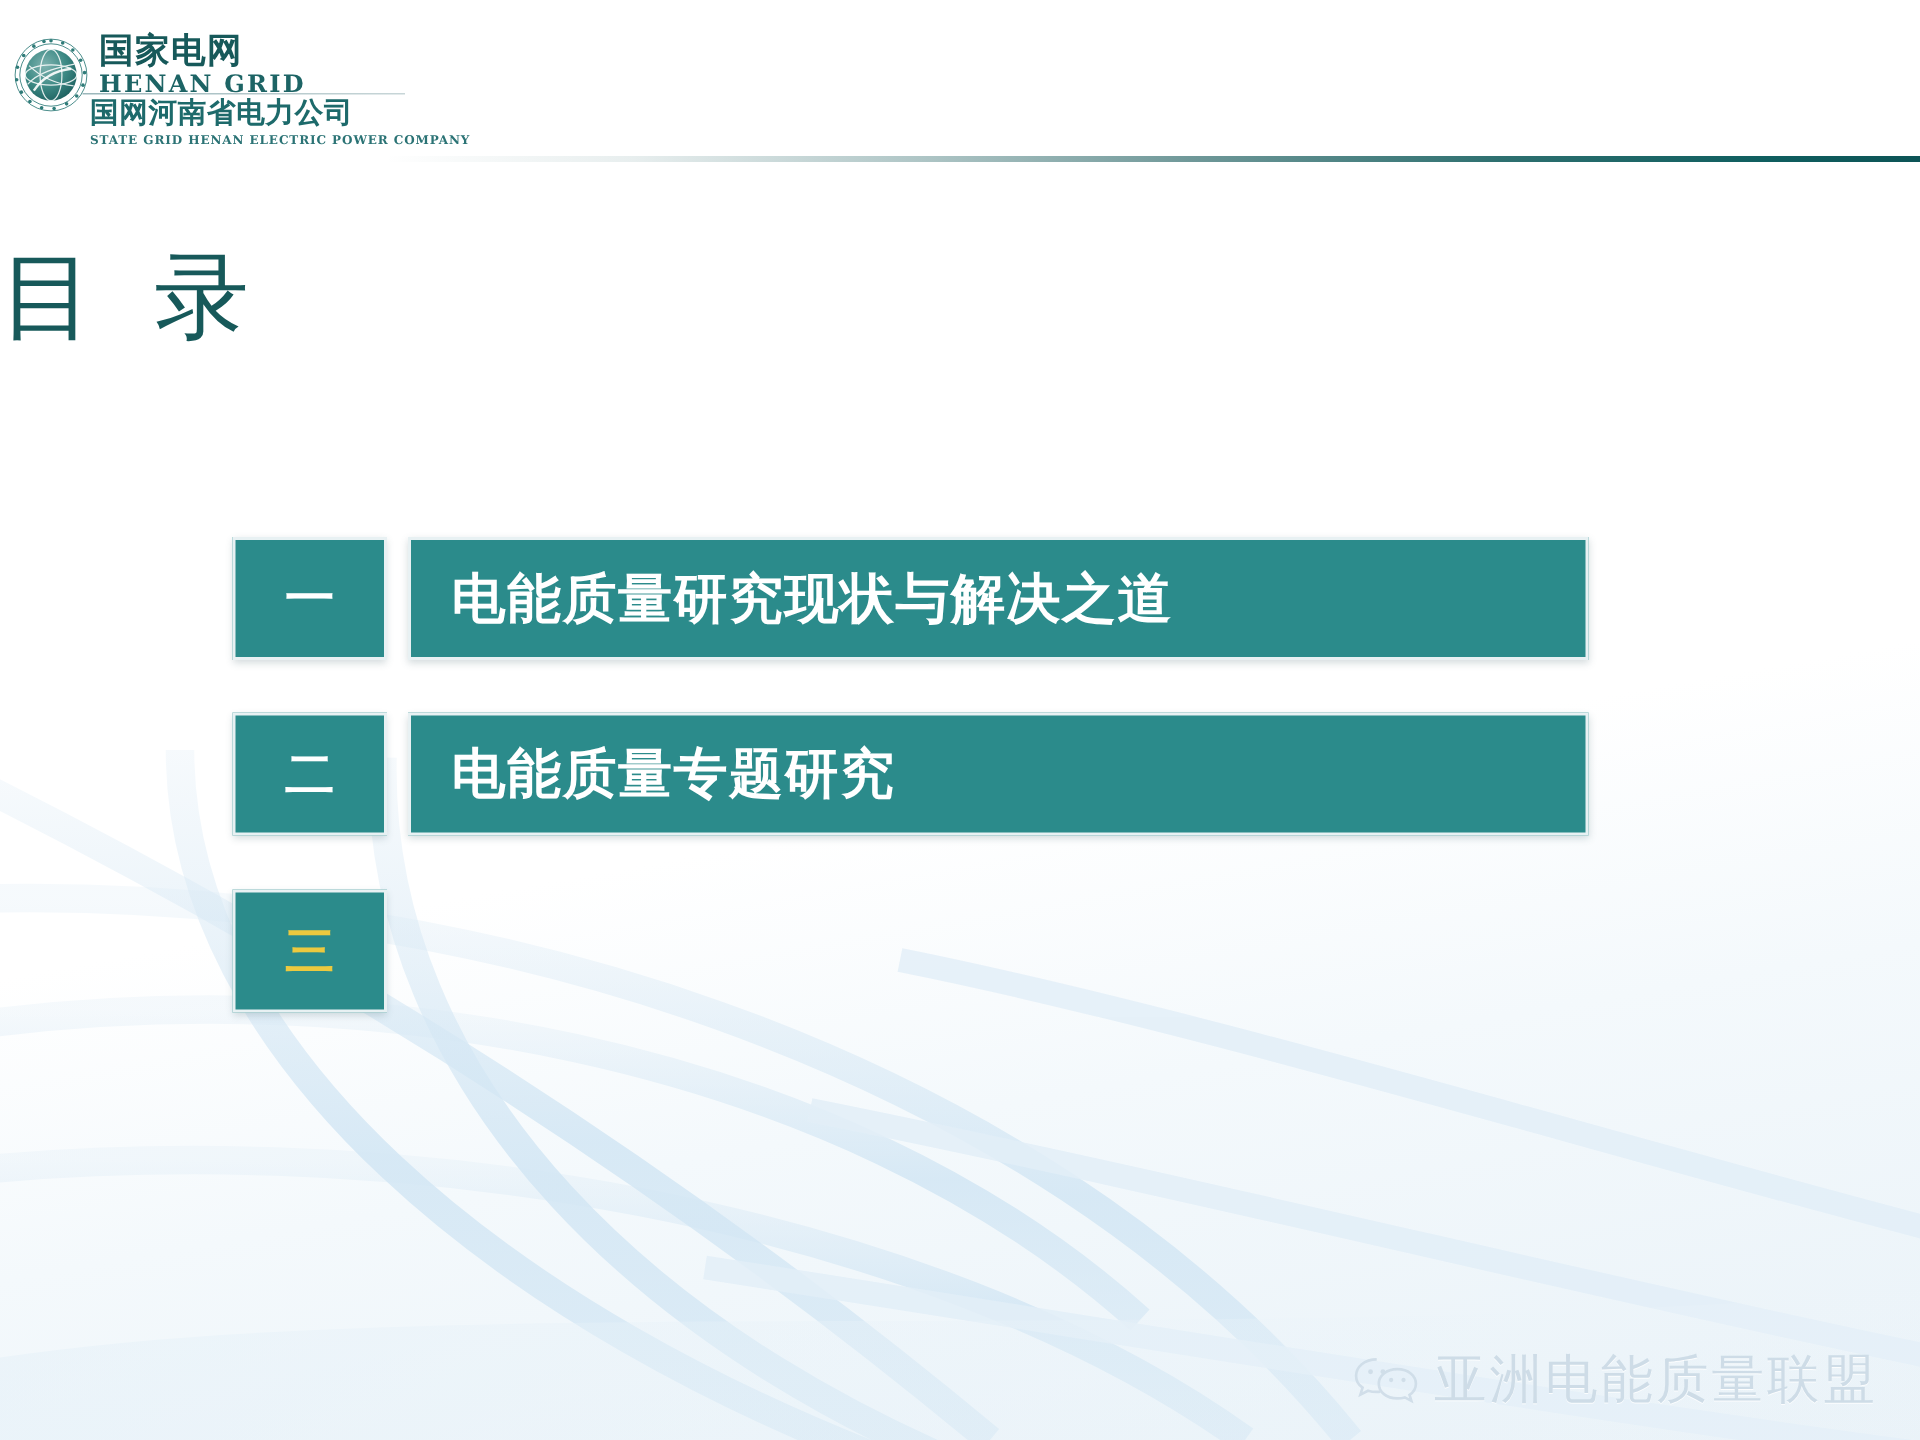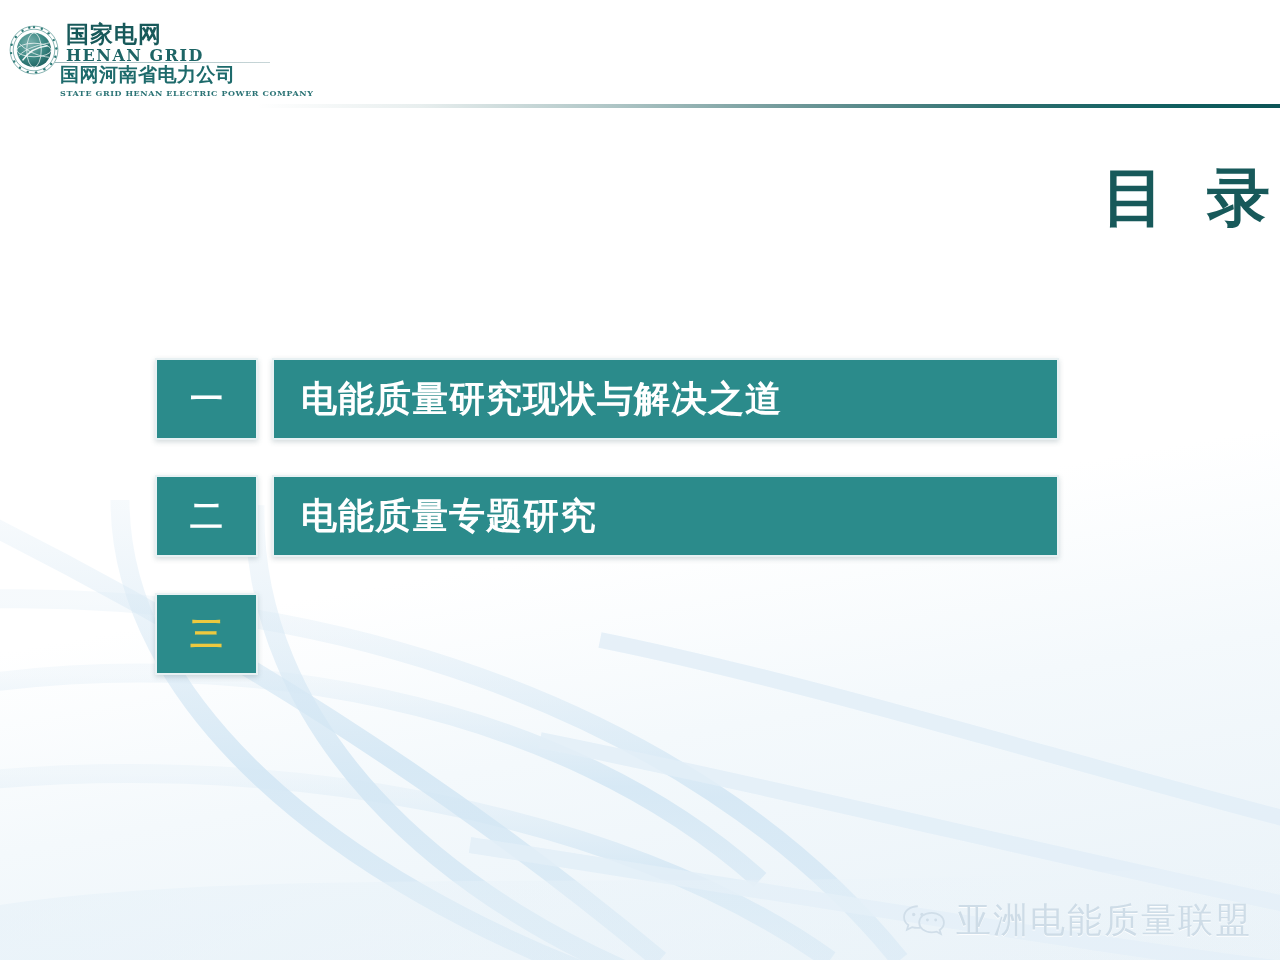--- a/index.html
+++ b/index.html
@@ -68,25 +68,24 @@
       rgba(23,89,90,0.35) 48%,
       rgba(23,89,90,0.62) 62%,
       rgba(17,92,92,0.88) 78%,
       #0f5e5f 92%,
       #0d5456 100%);
   }
 
   
   .title {
     position:absolute; left:0; top:163px; width:1280px;
-    text-align:right; z-index:4;
-    font-size:63px; font-weight:bold; color:#17595a;
+    text-align:left; z-index:4;
+    font-size:63px; font-weight:normal; color:#17595a;
     letter-spacing:10px; line-height:1.1;
     font-family:"DejaVu Sans","Liberation Sans",sans-serif;
-    padding-left:41px;
   }
 
   
   .toc { position:absolute; left:0; top:0; width:1280px; height:960px; z-index:4; }
   .toc-row {
     position:absolute; left:155px; display:flex; align-items:stretch;
     height:82px;
   }
   .toc-row.r1 { top:358px; }
   .toc-row.r2 { top:475px; }

